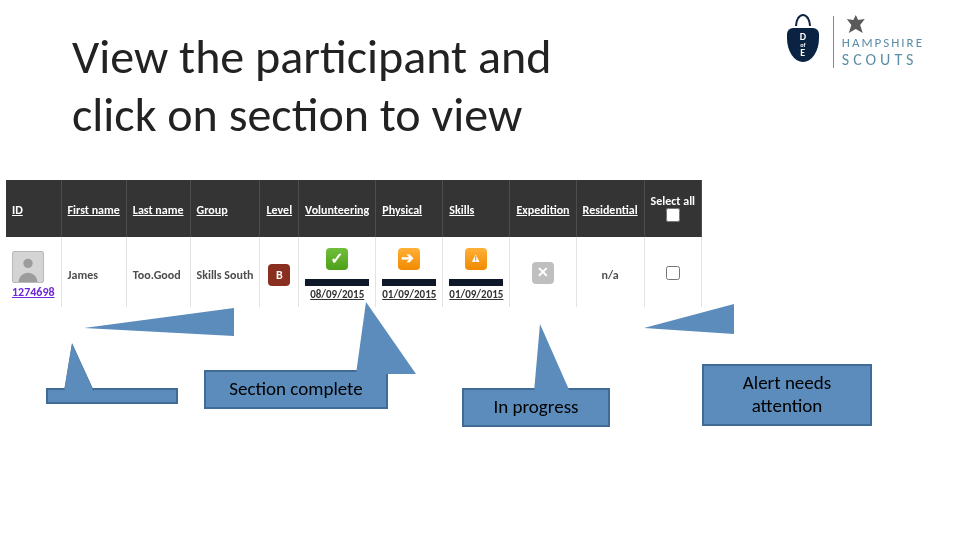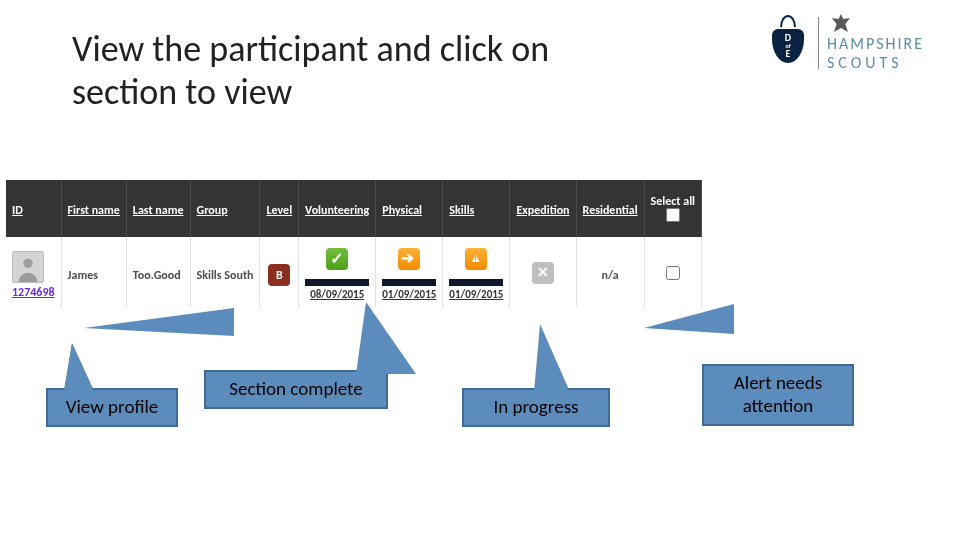--- a/index.html
+++ b/index.html
@@ -7,21 +7,21 @@
     width: 960px;
     height: 540px;
     font-family: "Segoe UI", Calibri, Arial, sans-serif;
     background: #fff;
     position: relative;
   }
   .title {
     position: absolute;
     top: 28px;
     left: 72px;
-    font-size: 36px;
+    font-size: 48px;
     font-weight: 400;
     color: #222;
     line-height: 1.2;
     max-width: 560px;
   }
   .logos {
     position: absolute;
     top: 14px;
     right: 36px;
     display: flex;
@@ -61,21 +61,21 @@
   .vdiv { width: 1px; height: 52px; background: #888; }
   .scouts-logo {
     display: flex; flex-direction: column; align-items: flex-start;
   }
   .fleur {
     width: 20px; height: 20px;
     background: #5a5a5a;
     clip-path: polygon(50% 0, 62% 25%, 95% 20%, 72% 50%, 85% 90%, 50% 70%, 15% 90%, 28% 50%, 5% 20%, 38% 25%);
     margin-left: 4px;
   }
-  .scouts-text { font-size: 16px; letter-spacing: 2px; font-weight: 500; color: #5b8ea6; }
+  .scouts-text { font-size: 13px; letter-spacing: 2px; font-weight: 500; color: #5b8ea6; }
   .scouts-sub { font-size: 16px; letter-spacing: 4px; font-weight: 500; color: #5b8ea6; }
 
   
   .participant-table {
     position: absolute;
     top: 180px;
     left: 6px;
     right: 6px;
     border-collapse: collapse;
     font-size: 12px;
@@ -226,21 +226,21 @@
     border-right: 50px solid transparent;
     border-bottom: 72px solid #5b8cbb;
   }
   #c3 { top: 388px; left: 462px; width: 148px; }
   #c3 .tail {
     top:-66px; left:70px;
     border-left: 6px solid transparent;
     border-right: 30px solid transparent;
     border-bottom: 68px solid #5b8cbb;
   }
-  #c4 { top: 364px; left: 702px; width: 152px; }
+  #c4 { top: 364px; left: 702px; width: 170px; }
   #c4 .tail {
     top:-62px; left:-60px;
     border-bottom: 6px solid transparent;
     border-top: 24px solid transparent;
     border-right: 90px solid #5b8cbb;
   }
 </style>
 </head>
 <body>
 
@@ -317,21 +317,20 @@
       <td>n/a</td>
       <td>
         <input type="checkbox" class="row-checkbox" style="">
       </td>
     </tr>
   </tbody>
 </table>
 
 <div id="c1" class="callout">
   <div class="tail"></div>
-  <span>View profile</span>
 </div>
 <div id="c2" class="callout">
   <div class="tail1"></div><div class="tail2"></div>
   <span>Section complete</span>
 </div>
 <div id="c3" class="callout">
   <div class="tail"></div>
   <span>In progress</span>
 </div>
 <div id="c4" class="callout">

